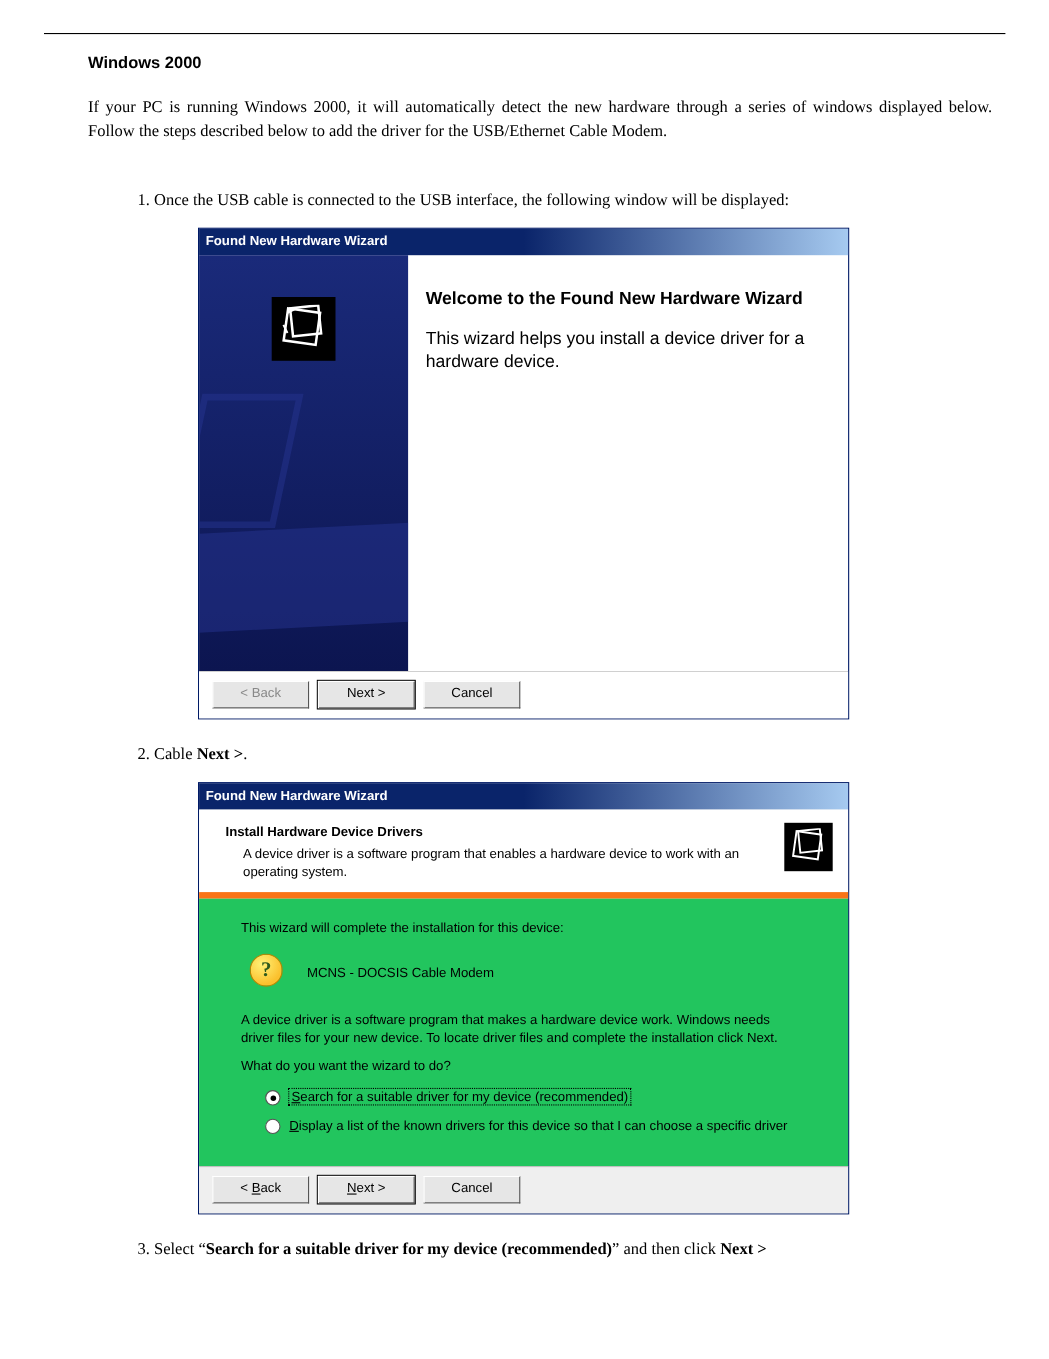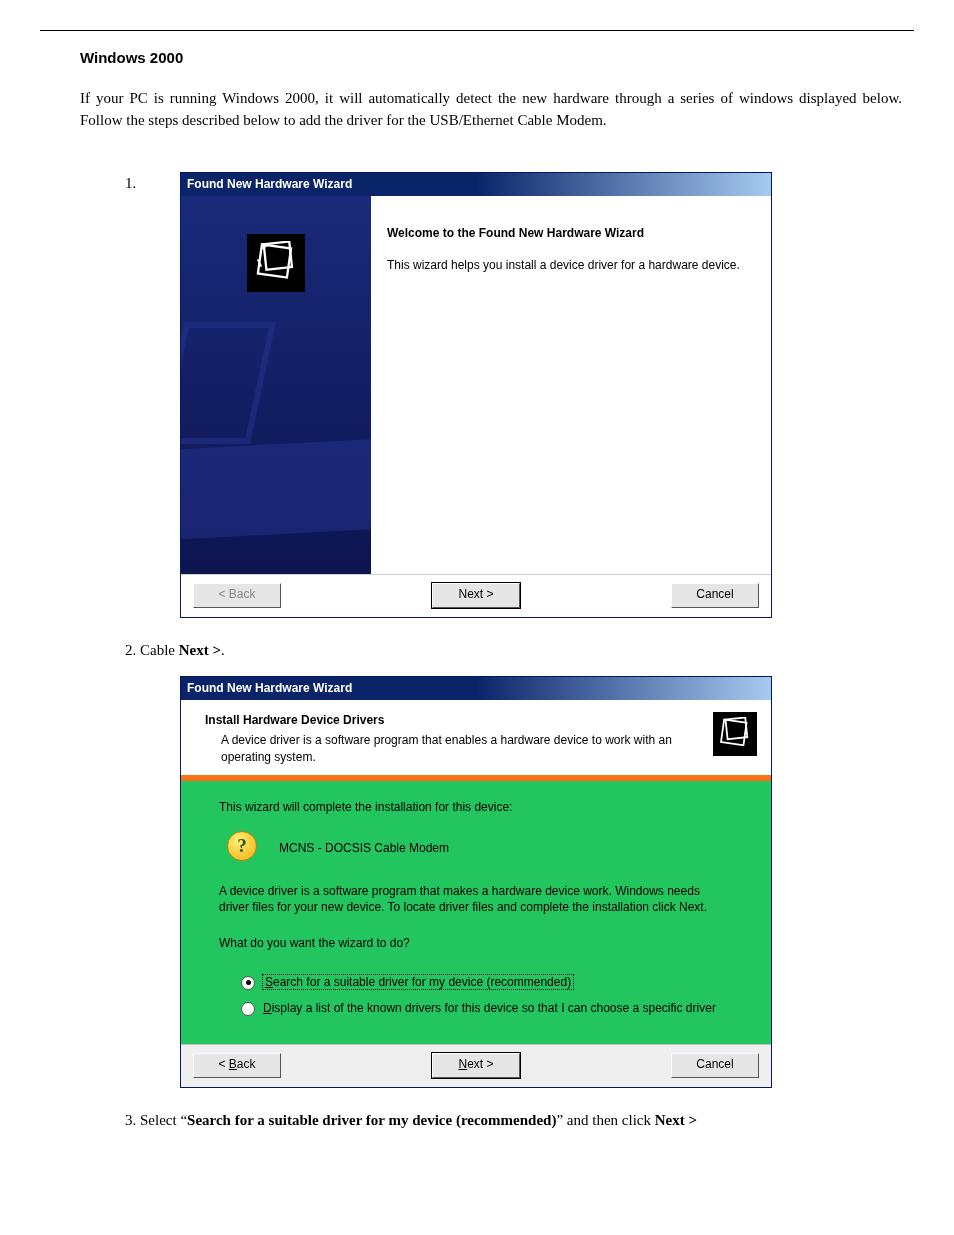--- a/index.html
+++ b/index.html
@@ -102,39 +102,39 @@
   }
   .sidebar-icon svg { width: 44px; height: 44px; }
   .dlg1-main {
     flex: 1;
     padding: 30px 16px 10px 16px;
     display: flex;
     flex-direction: column;
   }
   .dlg1-welcome {
     font-family: Tahoma, Arial, sans-serif;
-    font-size: 12px;
+    font-size: 16px;
     font-weight: bold;
     line-height: 1.25;
     margin-bottom: 16px;
   }
   .dlg1-desc {
-    font-size: 12px;
+    font-size: 16px;
     line-height: 1.35;
   }
   .dlg1-continue {
     font-size: 12px;
     margin-top: auto;
     margin-bottom: 12px;
   }
   .dlg-buttons {
     height: 42px;
     display: flex;
     align-items: center;
-    justify-content: space-between;
+    justify-content: flex-start;
     padding: 0 12px;
     gap: 8px;
     background: #efefef;
     border-top: 1px solid #d0d0d0;
   }
   .dlg1 .dlg-buttons { background: #fff; border-top: none; }
   .win-btn {
     min-width: 86px;
     height: 23px;
     background: #e6e6e6;
@@ -217,22 +217,22 @@
     background: radial-gradient(circle at 35% 30%, #fff176, #fbc02d 70%);
     border: 1px solid #b28704;
     display: flex;
     align-items: center;
     justify-content: center;
     font-family: Georgia, serif;
     font-size: 19px;
     font-weight: bold;
     color: #2e5a1c;
   }
-  .dlg2-explain { margin-bottom: 20px; }
-  .dlg2-question { margin-bottom: 22px; }
+  .dlg2-explain { margin-bottom: 10px; }
+  .dlg2-question { margin-bottom: 12px; }
   .radio-group { margin-left: 22px; }
   .radio-item {
     display: flex;
     align-items: flex-start;
     gap: 8px;
     margin-bottom: 10px;
   }
   .radio-dot {
     width: 12px; height: 12px;
     border: 1px solid #555;
@@ -266,20 +266,21 @@
 <div class="page">
   <div class="hrtop"></div>
 
   <div class="section-title">Windows 2000</div>
 
   <div class="intro">If your PC is running Windows 2000, it will automatically detect the new hardware through a series of windows displayed below. Follow the steps described below to add the driver for the USB/Ethernet Cable Modem.</div>
 
   <ol class="steps">
 
     <li>
+      <span>Once the USB cable is connected to the USB interface, the following window will be displayed:</span>
 
       
       <div class="dialog-shell">
         <div class="dlg1">
           <div class="dlg1-titlebar">Found New Hardware Wizard</div>
           <div class="dlg1-body">
             <div class="dlg1-sidebar">
               <div class="sidebar-shape1"></div>
               <div class="sidebar-shape2"></div>
               <div class="sidebar-icon">

